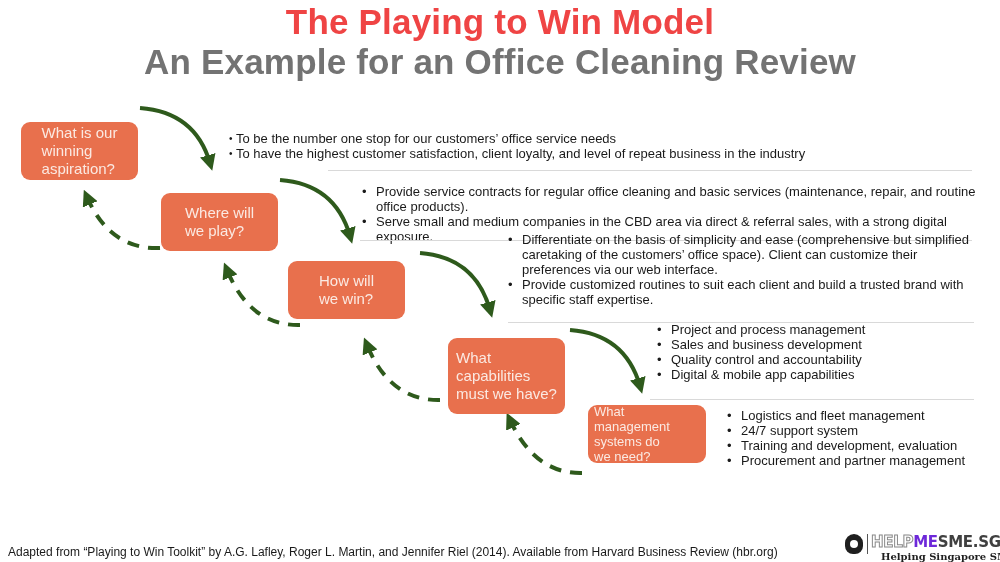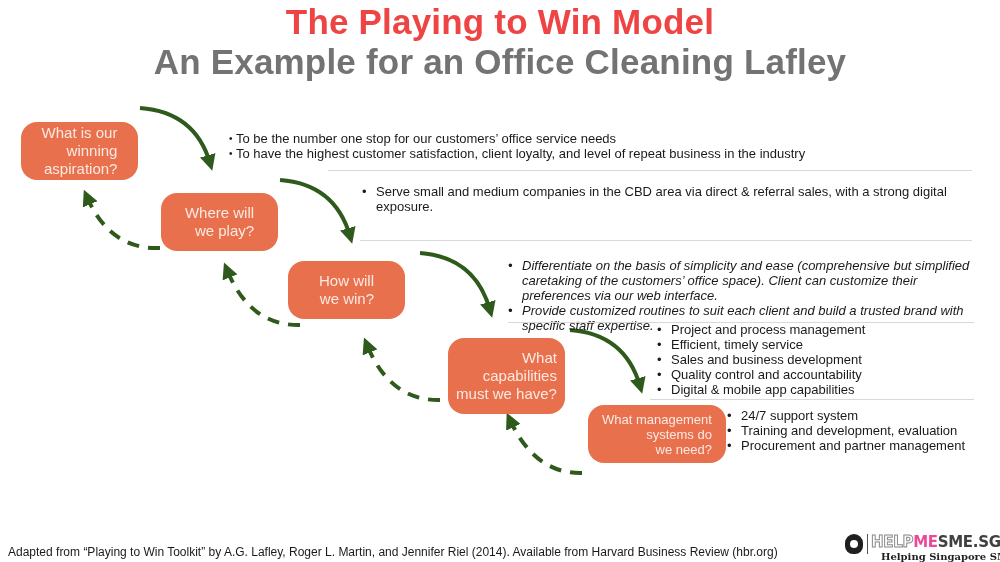--- a/index.html
+++ b/index.html
@@ -12,24 +12,24 @@
     position: absolute; left: 0; width: 1000px; text-align: center;
     font-family: "Liberation Sans", sans-serif; font-weight: bold;
     letter-spacing: 0.2px;
   }
   .title-main { top: 2px; font-size: 35px; color: #ef4444; }
   .title-sub { top: 42px; font-size: 35px; color: #737373; }
 
   .qbox {
     position: absolute;
     background: #e8704d;
-    border-radius: 16px;
+    border-radius: 9px;
     color: #fbe9e2;
     display: flex; align-items: center; justify-content: center;
-    text-align: right;
+    text-align: left;
     font-size: 15px; line-height: 18px;
     box-sizing: border-box; padding: 2px 6px;
   }
   .qbox span { white-space: pre-line; }
 
   .answer {
     position: absolute;
     font-size: 13px; line-height: 15px; color: #1a1a1a;
   }
   .answer ul { margin: 0; padding: 0; list-style: none; }
@@ -60,32 +60,32 @@
   .logo-badge::after {
     content: ""; position: absolute; left: 5px; top: 6px; width: 8px; height: 8px;
     background: #ffffff; border-radius: 50%;
   }
   .logo-bar { position: absolute; left: 22px; top: 1px; width: 1px; height: 20px; background: #555; }
   .logo-text {
     position: absolute; left: 26px; top: 0; font-size: 15px; font-weight: bold;
     font-family: "DejaVu Sans", sans-serif; letter-spacing: -0.3px;
   }
   .logo-help { color: #ffffff; -webkit-text-stroke: 1px #8a8a8a; }
-  .logo-me { color: #ec4899; }
+  .logo-me { color: #6d28d9; }
   .logo-sme { color: #404040; }
   .logo-tag {
     position: absolute; left: 36px; top: 18px; font-size: 10px; font-weight: bold;
     font-family: "DejaVu Serif", serif; color: #1f1f1f; white-space: nowrap;
   }
 </style>
 </head>
 <body>
 
 <div class="title title-main">The Playing to Win Model</div>
-<div class="title title-sub">An Example for an Office Cleaning Lafley</div>
+<div class="title title-sub">An Example for an Office Cleaning Review</div>
 
 <svg class="arrows" width="1000" height="562">
   <defs>
     <marker id="ah" viewBox="0 0 10 10" refX="5" refY="5" markerWidth="4" markerHeight="4" orient="auto">
       <path d="M0,0 L10,5 L0,10 z" fill="#2e5a1c"></path>
     </marker>
   </defs>
 
   <path d="M140,108 Q195,112 210,163" fill="none" stroke="#2e5a1c" stroke-width="4" marker-end="url(#ah)"></path>
   <path d="M280,180 Q335,184 350,236" fill="none" stroke="#2e5a1c" stroke-width="4" marker-end="url(#ah)"></path>
@@ -109,62 +109,63 @@
 </div>
 <div class="qbox" style="left:288px;top:261px;width:117px;height:58px;">
   <span>How will
 we win?</span>
 </div>
 <div class="qbox" style="left:448px;top:338px;width:117px;height:76px;">
   <span>What
 capabilities
 must we have?</span>
 </div>
-<div class="qbox" style="left:588px;top:405px;width:138px;height:58px;font-size:13px;line-height:15px;">
+<div class="qbox" style="left:588px;top:405px;width:118px;height:58px;font-size:13px;line-height:15px;">
   <span>What management
 systems do
 we need?</span>
 </div>
 
 <div class="answer tight" style="left:229px;top:131px;width:600px;">
   <ul>
     <li>To be the number one stop for our customers’ office service needs</li>
     <li>To have the highest customer satisfaction, client loyalty, and level of repeat business in the industry</li>
   </ul>
 </div>
 <div class="sep" style="left:328px;top:170px;width:644px;"></div>
 
 <div class="answer" style="left:362px;top:184px;width:615px;">
   <ul>
+    <li>Provide service contracts for regular office cleaning and basic services (maintenance, repair, and routine office products).</li>
     <li>Serve small and medium companies in the CBD area via direct &amp; referral sales, with a strong digital exposure.</li>
   </ul>
 </div>
 <div class="sep" style="left:360px;top:240px;width:612px;"></div>
 
-<div class="answer" style="left:508px;top:258px;width:470px;font-style:italic;">
+<div class="answer" style="left:508px;top:232px;width:470px;">
   <ul>
     <li>Differentiate on the basis of simplicity and ease (comprehensive but simplified caretaking of the customers’ office space). Client can customize their preferences via our web interface.</li>
     <li>Provide customized routines to suit each client and build a trusted brand with specific staff expertise.</li>
   </ul>
 </div>
 <div class="sep" style="left:508px;top:322px;width:466px;"></div>
 
 <div class="answer" style="left:657px;top:322px;width:320px;">
   <ul>
     <li>Project and process management</li>
-    <li>Efficient, timely service</li>
     <li>Sales and business development</li>
     <li>Quality control and accountability</li>
     <li>Digital &amp; mobile app capabilities</li>
   </ul>
 </div>
 <div class="sep" style="left:650px;top:399px;width:324px;"></div>
 
 <div class="answer" style="left:727px;top:408px;width:260px;">
   <ul>
+    <li>Logistics and fleet management</li>
     <li>24/7 support system</li>
     <li>Training and development, evaluation</li>
     <li>Procurement and partner management</li>
   </ul>
 </div>
 
 <div class="footer">Adapted from “Playing to Win Toolkit” by A.G. Lafley, Roger L. Martin, and Jennifer Riel (2014). Available from Harvard Business Review (hbr.org)</div>
 
 <div class="logo">
   <div class="logo-badge"></div>

